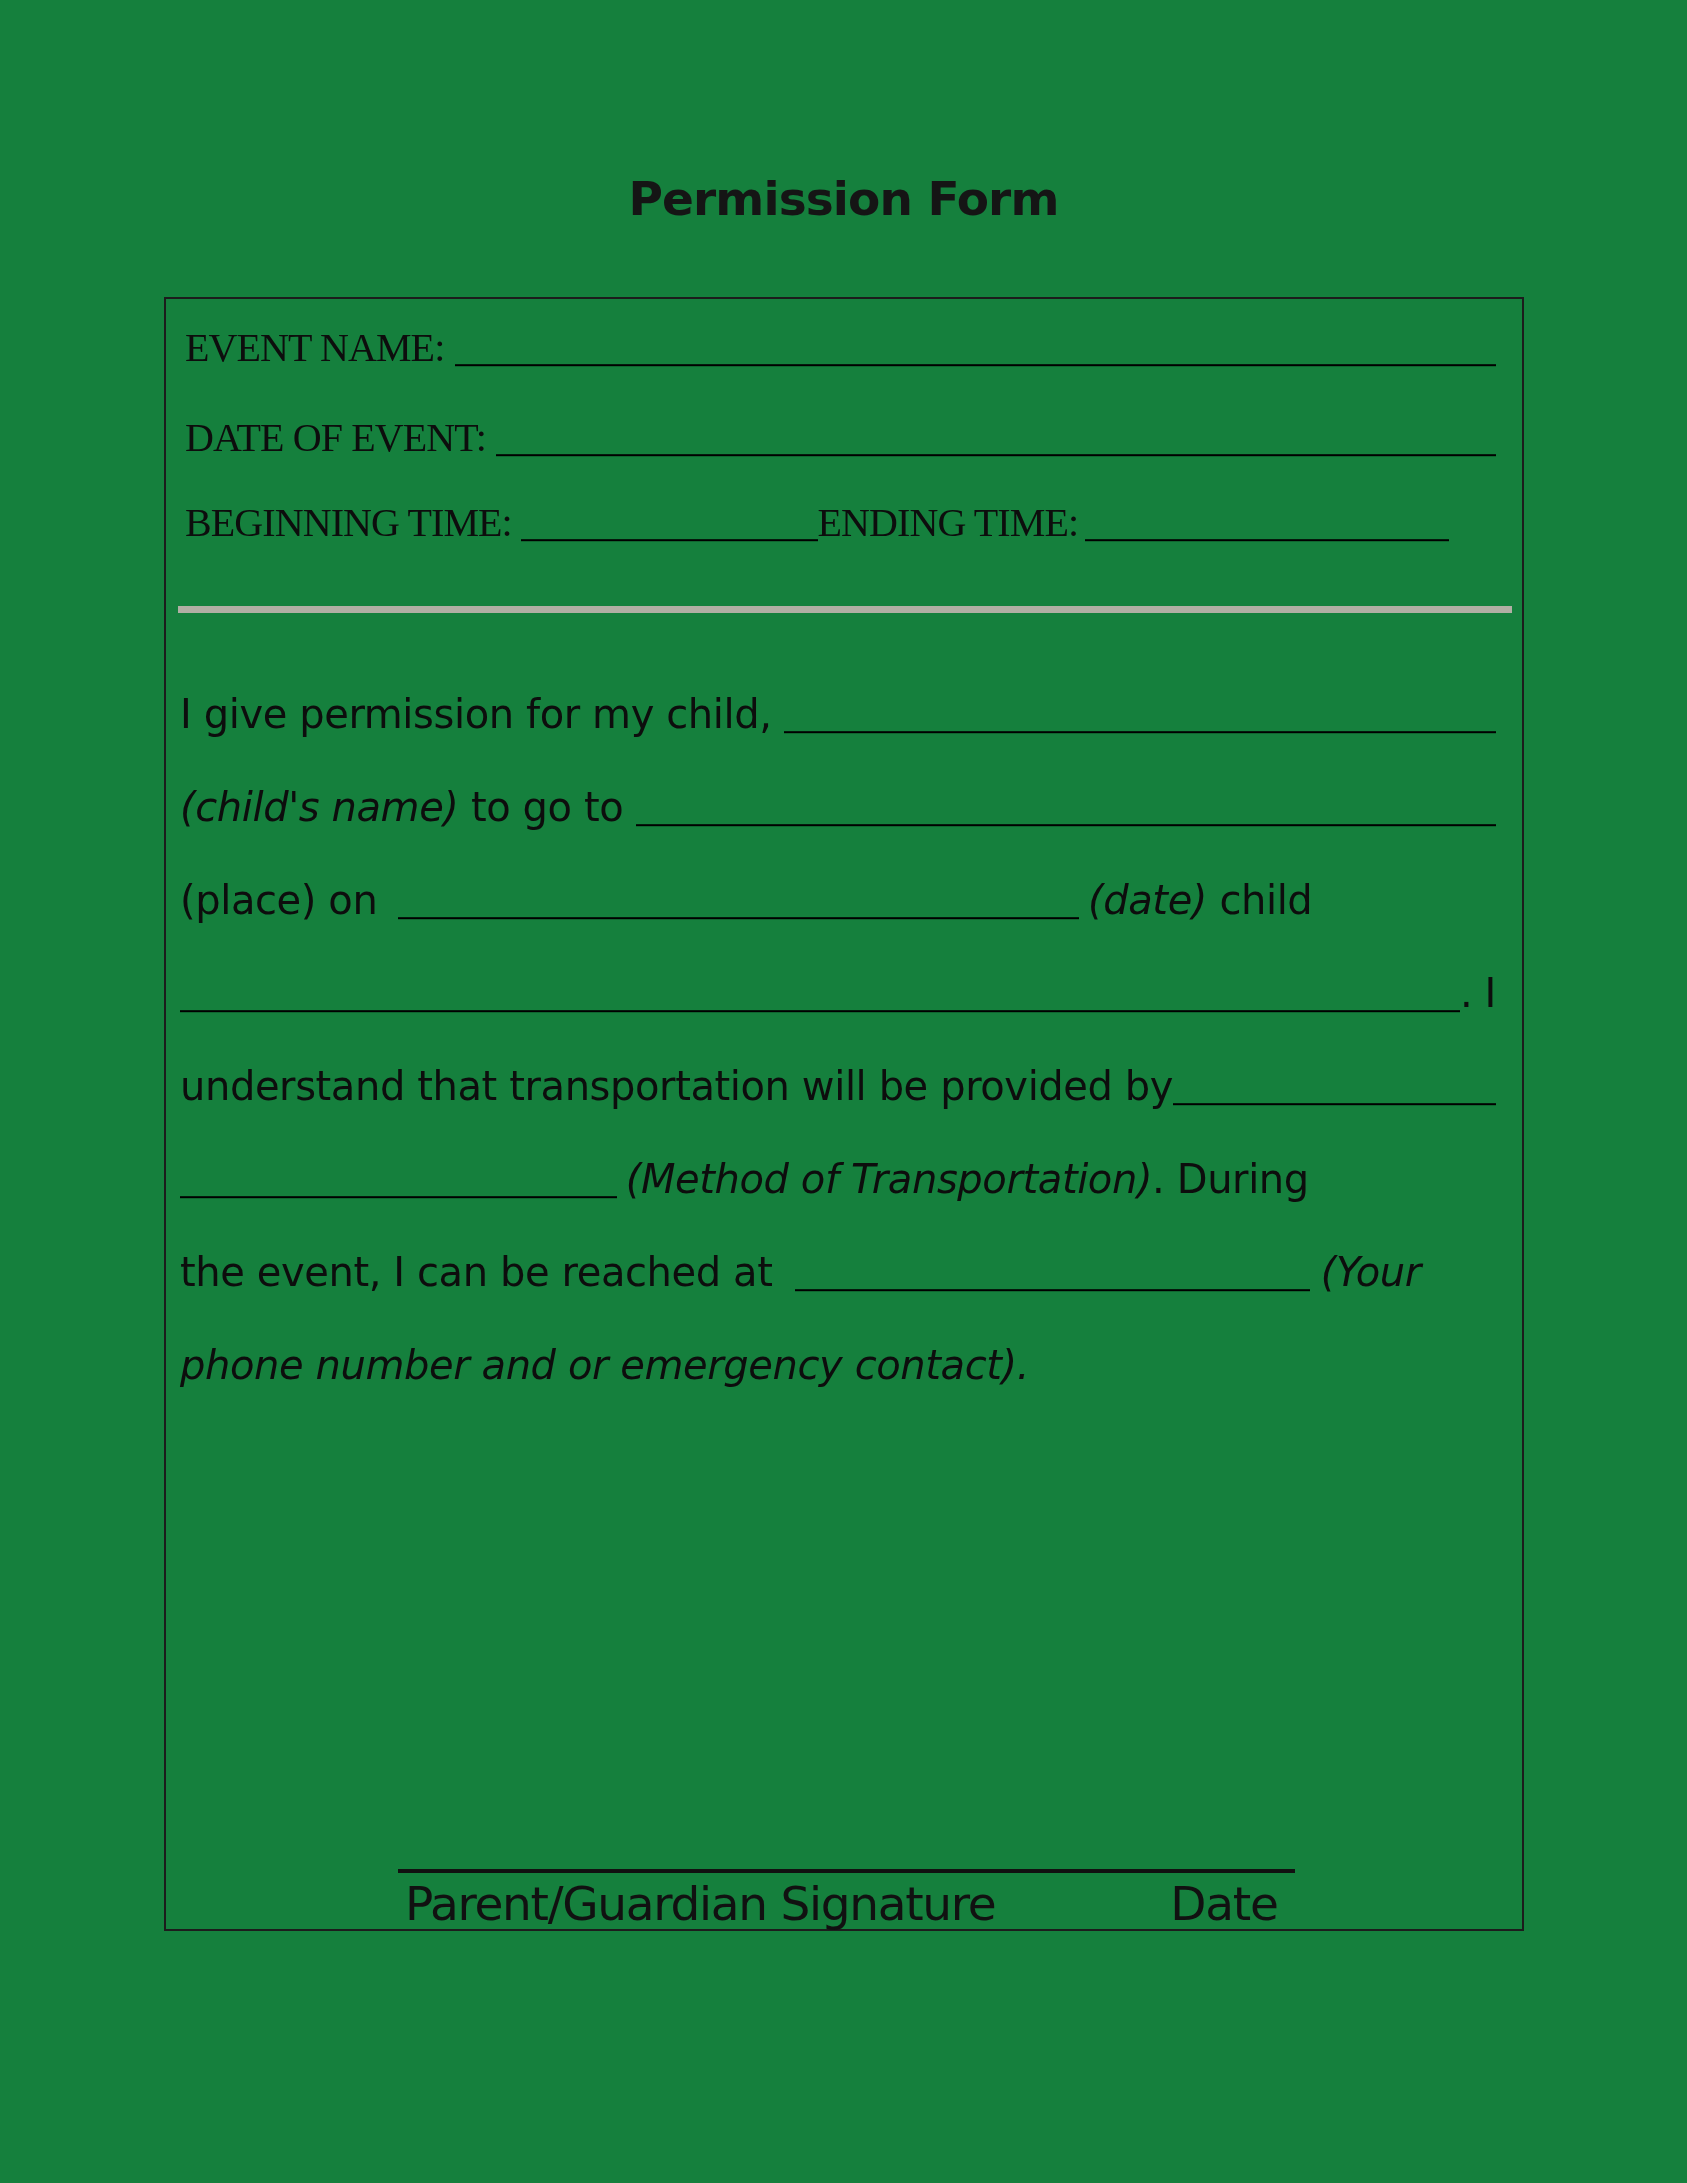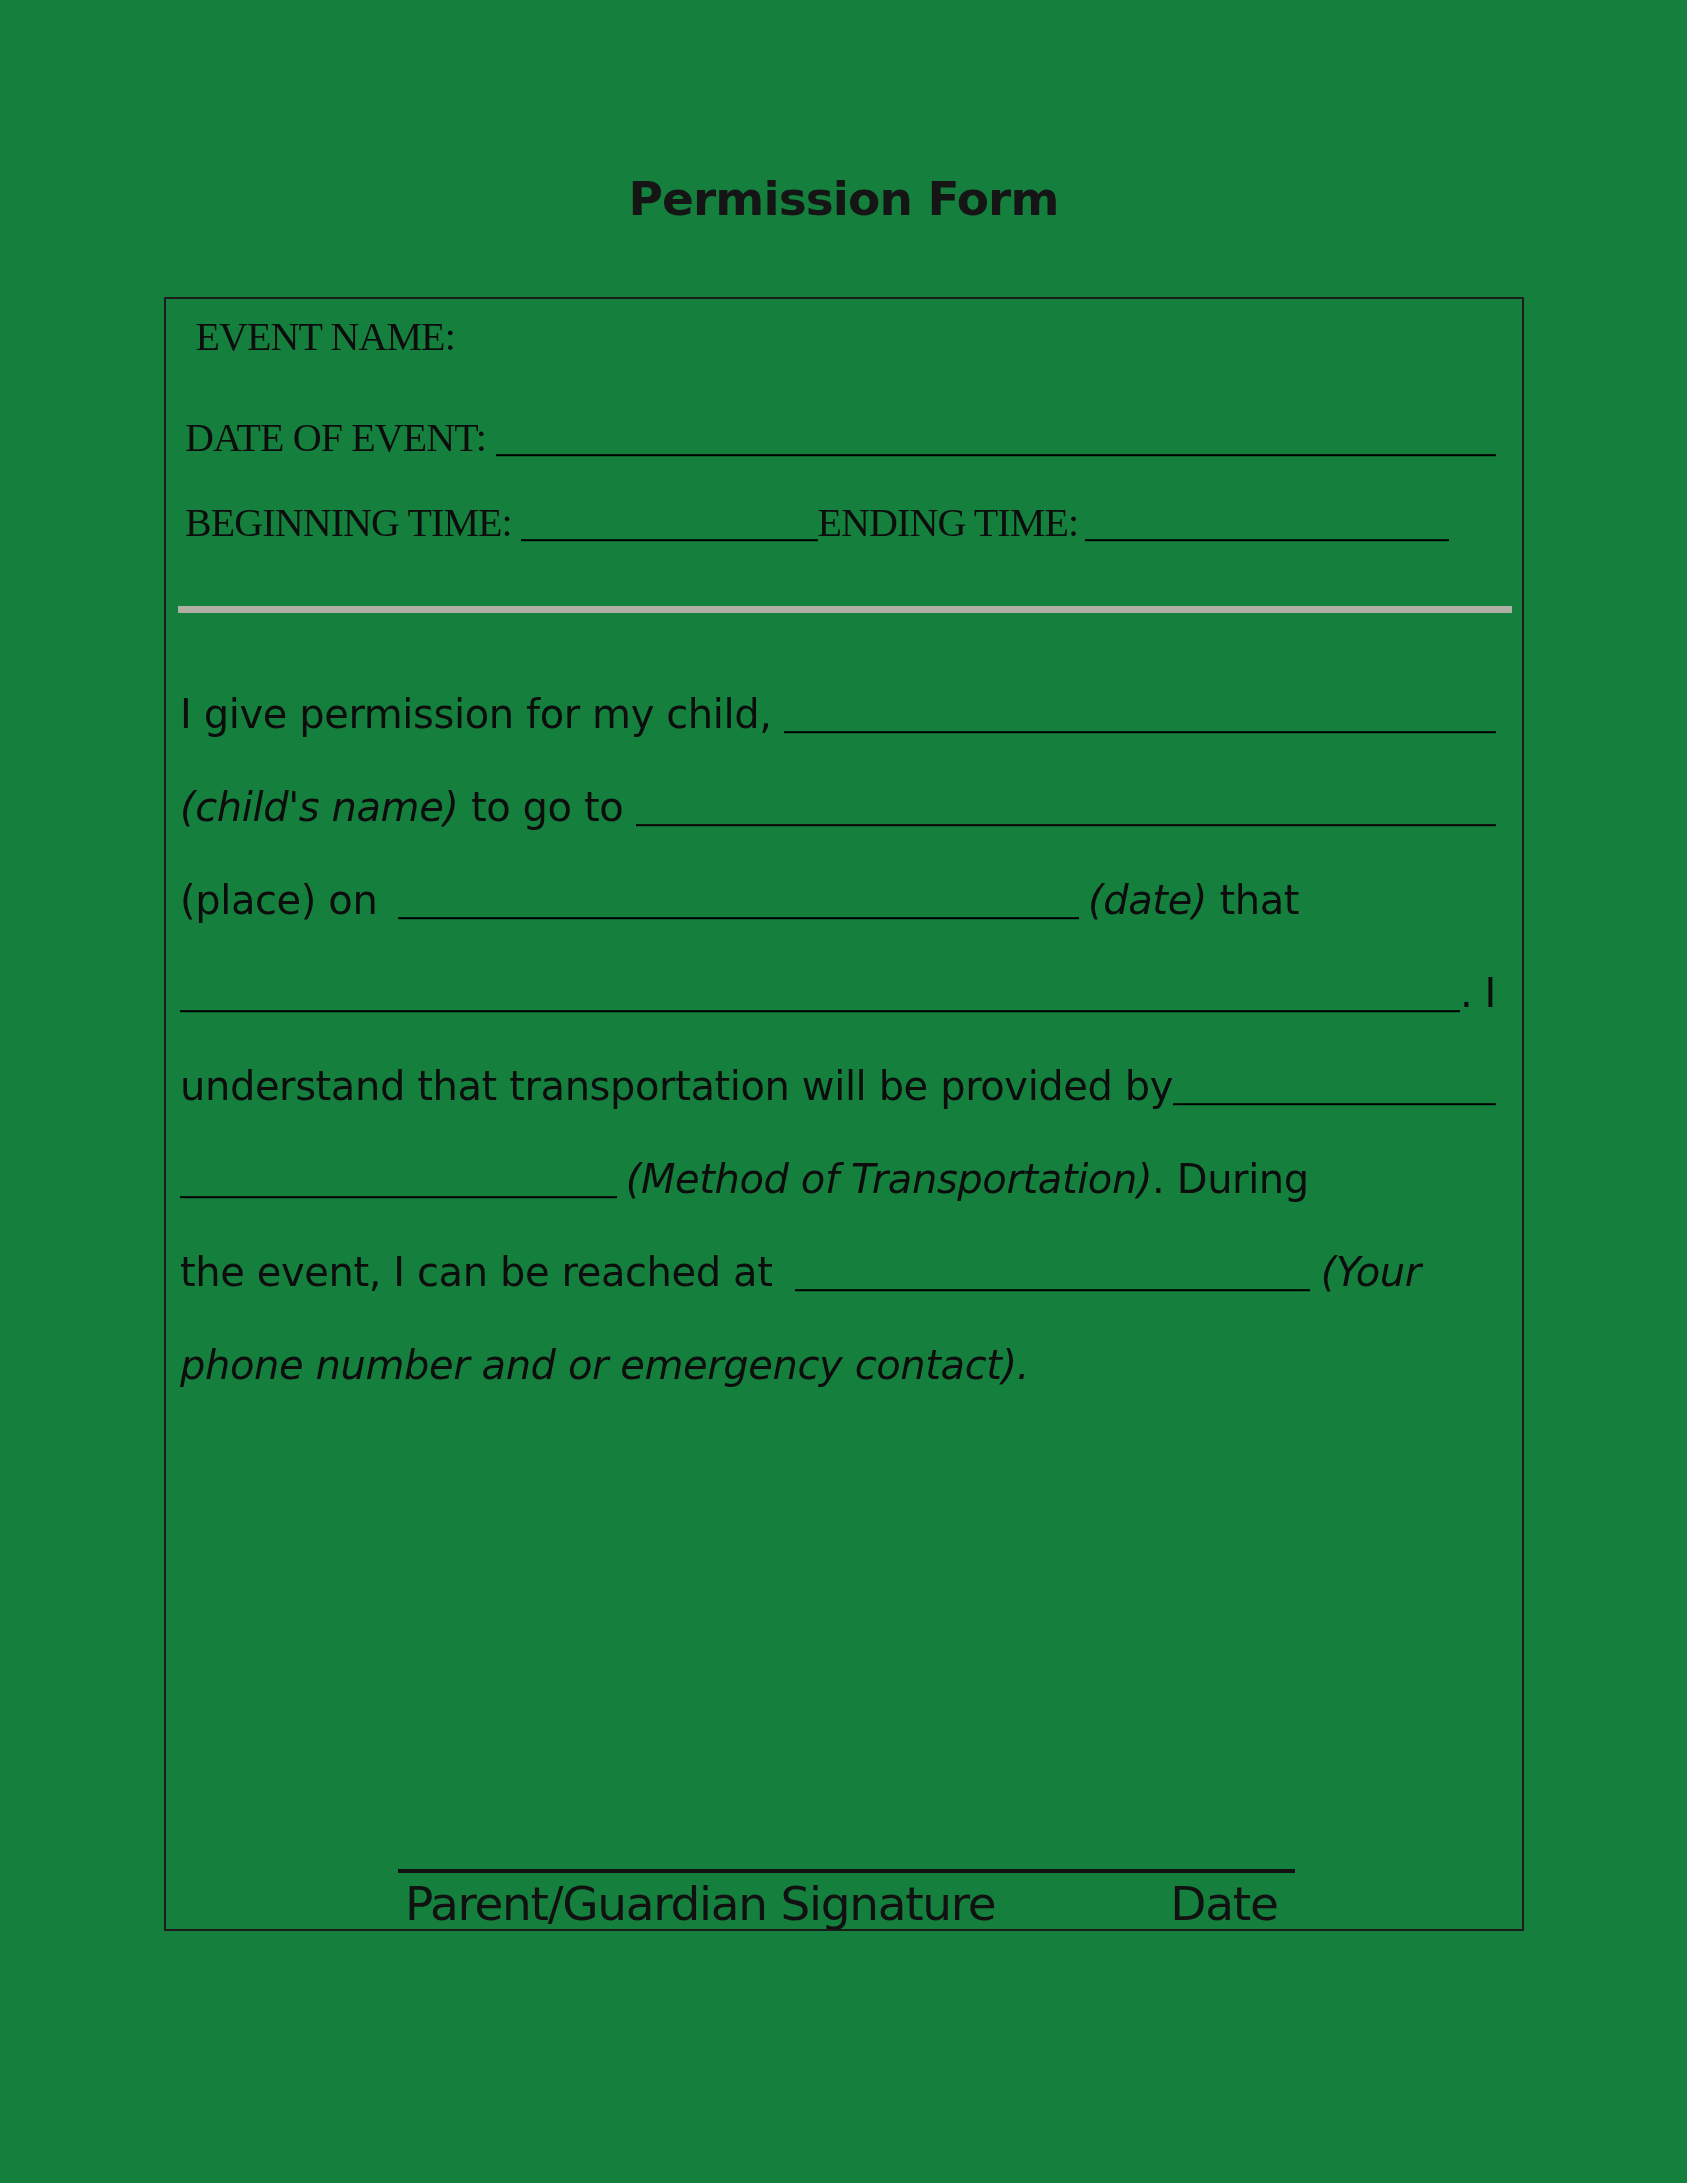--- a/index.html
+++ b/index.html
@@ -25,21 +25,21 @@
   }
   
   .hrow{
     position:absolute;left:19px;right:26px;
     display:flex;align-items:baseline;
     line-height:52px;
     font-family:"Liberation Serif",serif;
     font-size:40px;letter-spacing:-0.9px;
     white-space:pre;
   }
-  .hrow1{top:12px;flex-direction:column;}
+  .hrow1{top:23px;}
   .hrow2{top:113px;}
   .hrow3{top:198px;}
   
   .blank{
     border-bottom:2.6px solid #000;
     height:0;align-self:baseline;
     transform:translateY(5.2px);
   }
   .fill{flex:1 1 auto;}
   .ml12{margin-left:10.5px;}
@@ -115,21 +115,21 @@
       </div>
       <div class="line">
         <span class="it">(child's name)</span>
         <span> to go to </span>
         <span class="blank fill"></span>
       </div>
       <div class="line">
         <span>(place) on </span>
         <span class="blank b780"></span>
         <span class="it">(date)</span>
-        <span> that</span>
+        <span> child</span>
       </div>
       <div class="line">
         <span class="blank fill"></span>
         <span>. I</span>
       </div>
       <div class="line">
         <span>understand that transportation will be provided by</span>
         <span class="blank fill"></span>
       </div>
       <div class="line">

